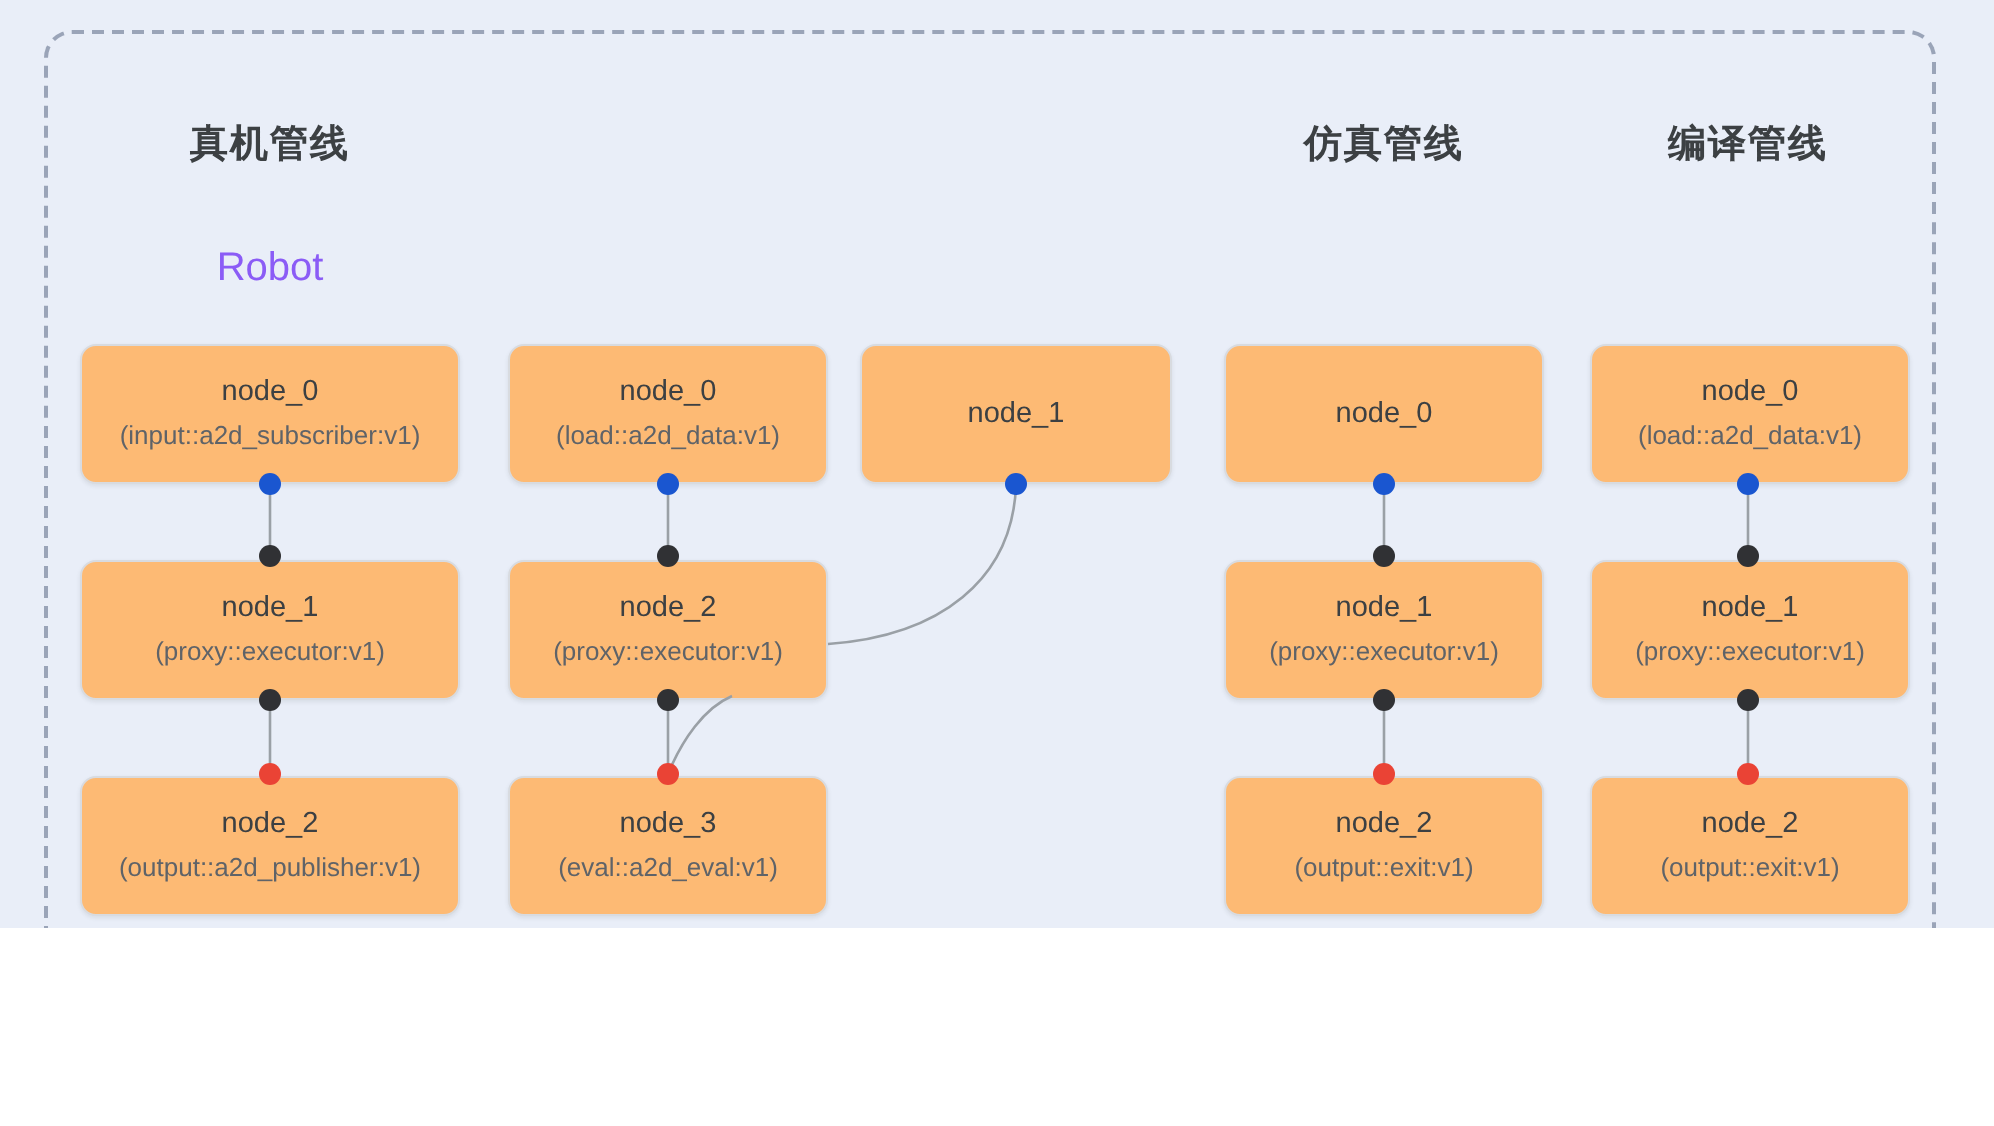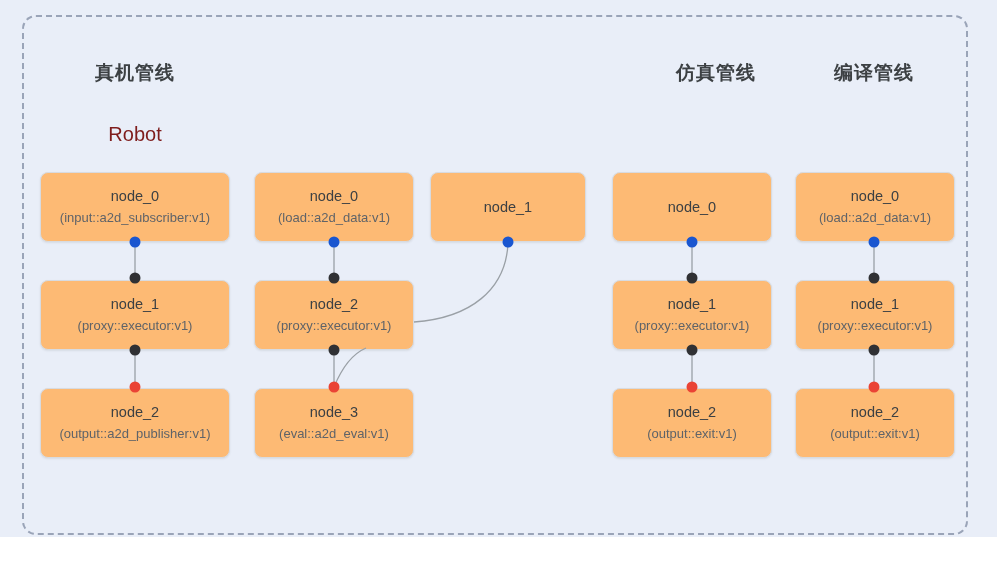--- a/index.html
+++ b/index.html
@@ -4,21 +4,21 @@
 <title>Pipeline Graph</title>
 <style>
   html, body {
     margin: 0;
     padding: 0;
     background: #ffffff;
   }
   #canvas {
     position: relative;
     width: 997px;
-    height: 537px;
+    height: 464px;
     background: #e9eef8;
     font-family: "Liberation Sans", sans-serif;
     overflow: hidden;
   }
   #dashed-frame {
     position: absolute;
     left: 22px;
     top: 15px;
     width: 946px;
     height: 520px;
@@ -36,21 +36,21 @@
     font-size: 19px;
     font-weight: bold;
     color: #3c4043;
     letter-spacing: 1px;
     line-height: 26px;
     white-space: nowrap;
   }
   .col-head .en {
     font-size: 20px;
     font-weight: normal;
-    color: #7f1d1d;
+    color: #8b5cf6;
     line-height: 26px;
     margin-top: 35px;
     white-space: nowrap;
   }
   .node {
     position: absolute;
     box-sizing: border-box;
     background: #fdba74;
     border: 1px solid #d8dbe0;
     border-radius: 8px;
@@ -105,21 +105,21 @@
 <div id="canvas">
 
   <div id="dashed-frame"></div>
 
   <div class="col-head" style="left:35px; top:60px; width:200px;">
     <div class="cn">真机管线</div>
     <div class="en">Robot</div>
   </div>
 
 
-  <div class="col-head" style="left:616px; top:60px; width:200px;">
+  <div class="col-head" style="left:592px; top:60px; width:200px;">
     <div class="cn">仿真管线</div>
   </div>
 
   <div class="col-head" style="left:774px; top:60px; width:200px;">
     <div class="cn">编译管线</div>
   </div>
 
   <svg id="edges" viewBox="0 0 997 563">
 
     <line x1="135" y1="242" x2="135" y2="278"></line>

